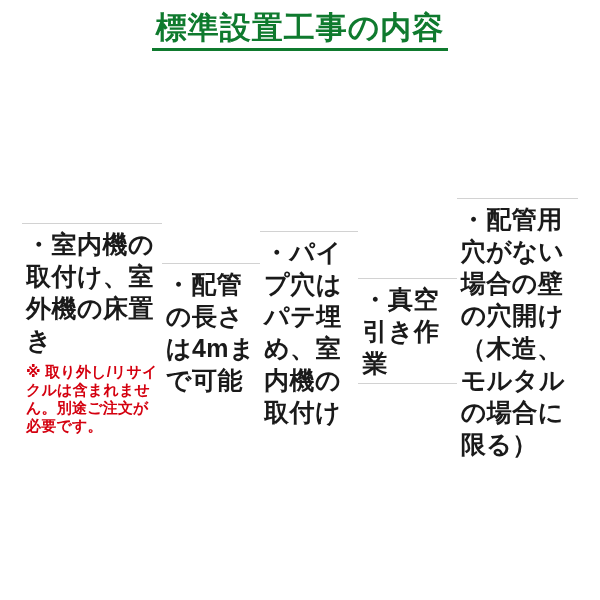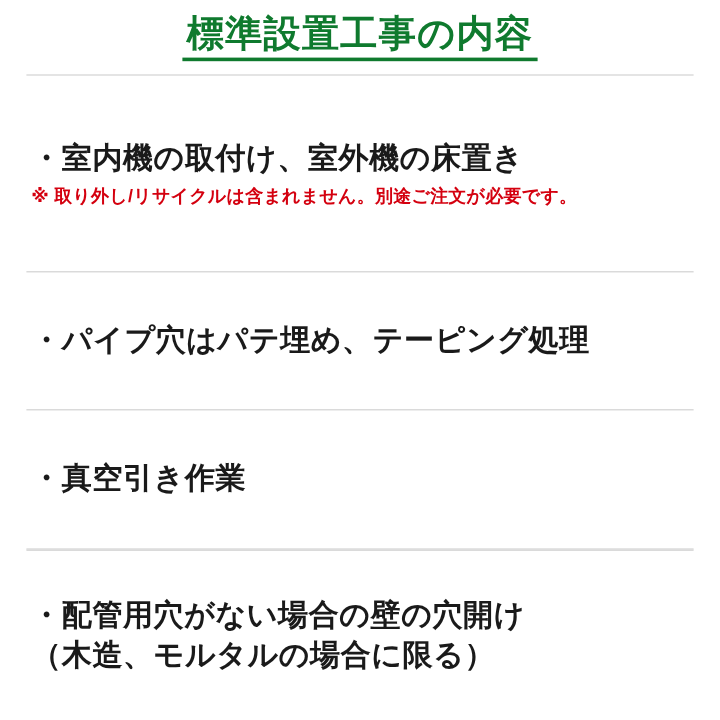--- a/index.html
+++ b/index.html
@@ -35,21 +35,22 @@
     color: #0f7a2e;
     letter-spacing: 1px;
     border-bottom: 3px solid #0f7a2e;
     padding: 0 4px 3px 4px;
     line-height: 1.1;
     white-space: nowrap;
   }
   .list {
     flex: 1 1 auto;
     display: flex;
-    flex-direction: column;
+    flex-direction: row;
+    align-items: center;
   }
   .row {
     flex: 1 1 0;
     display: flex;
     flex-direction: column;
     justify-content: center;
     border-top: 1px solid #d2d2d2;
     padding: 4px 2px 4px 4px;
     box-sizing: border-box;
   }
@@ -90,24 +91,27 @@
     <div class="title">標準設置工事の内容</div>
   </div>
 
   <div class="list">
 
     <div class="row tall">
       <div class="item-text">・室内機の取付け、室外機の床置き</div>
       <div class="note">※ 取り外し/リサイクルは含まれません。別途ご注文が必要です。</div>
     </div>
 
+    <div class="row">
+      <div class="item-text">・配管の長さは4mまで可能</div>
+    </div>
 
 
     <div class="row">
-      <div class="item-text">・パイプ穴はパテ埋め、テーピング処理</div>
+      <div class="item-text">・パイプ穴はパテ埋め、室内機の取付け</div>
     </div>
 
     <div class="row last">
       <div class="item-text">・真空引き作業</div>
     </div>
 
     <div class="row two">
       <div class="item-text">・配管用穴がない場合の壁の穴開け</div>
       <div class="item-text sub-line">（木造、モルタルの場合に限る）</div>
     </div>

